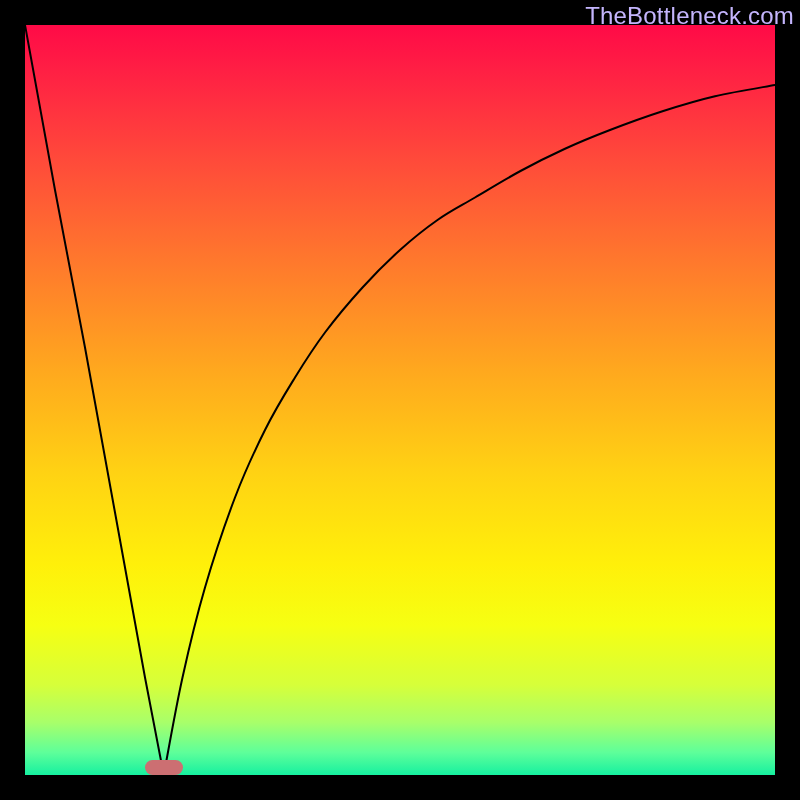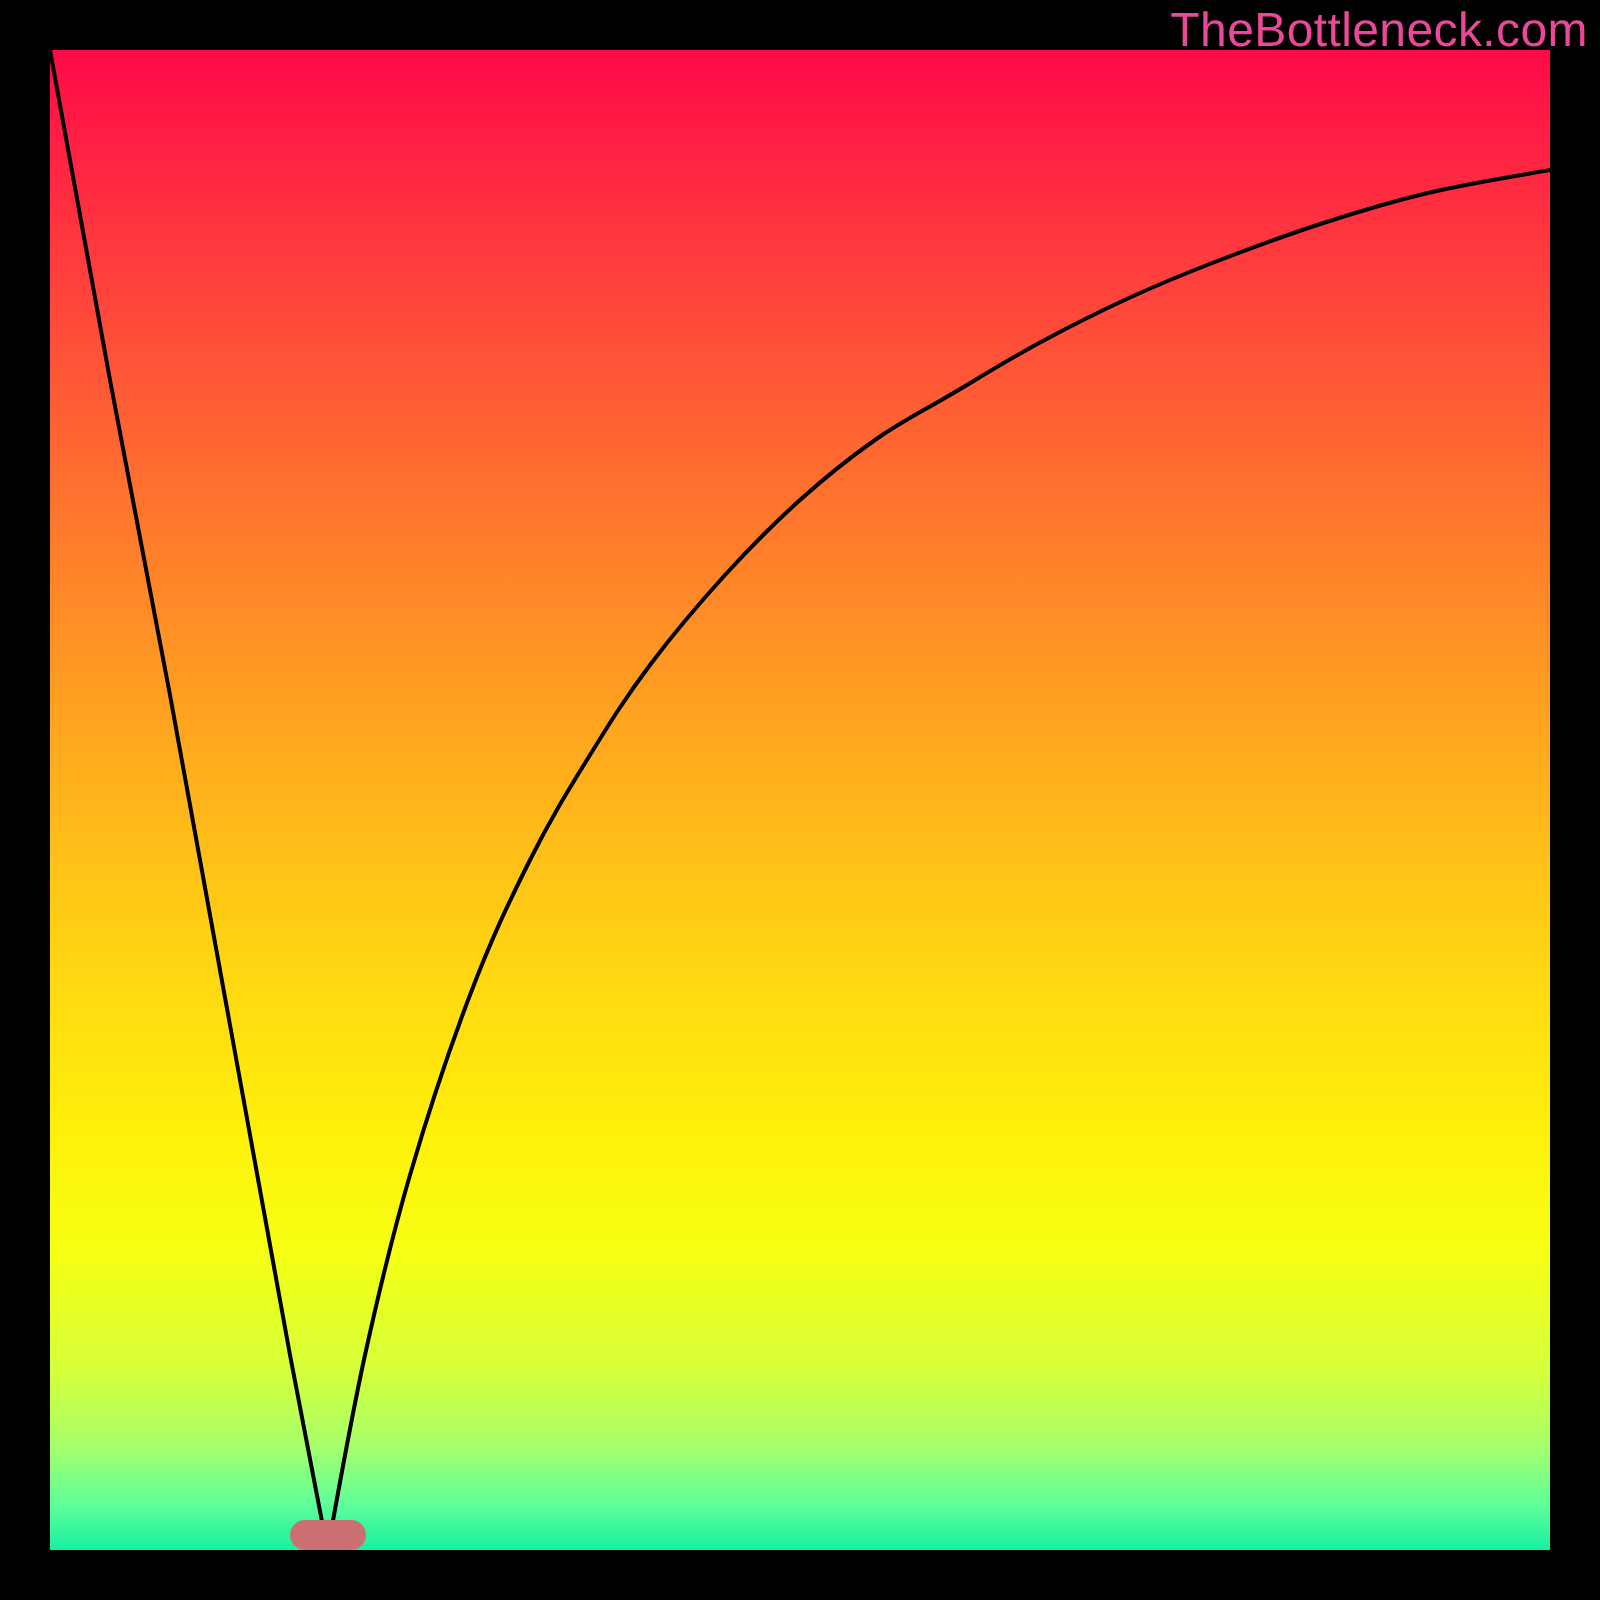--- a/index.html
+++ b/index.html
@@ -29,21 +29,21 @@
       #d6ff3a 88%,
       #a8ff6a 93%,
       #5eff9a 97%,
       #16f0a0 100%
     );
   }
   .watermark {
     position: absolute;
     top: 2px;
     right: 6px;
-    color: #ec4899;
+    color: #c4b5fd;
     font-size: 24px;
     font-weight: 400;
     letter-spacing: 0.2px;
     font-family: Arial, Helvetica, sans-serif;
     text-align: center;
   }
   svg.curve {
     position: absolute;
     left: 0;
     top: 0;

